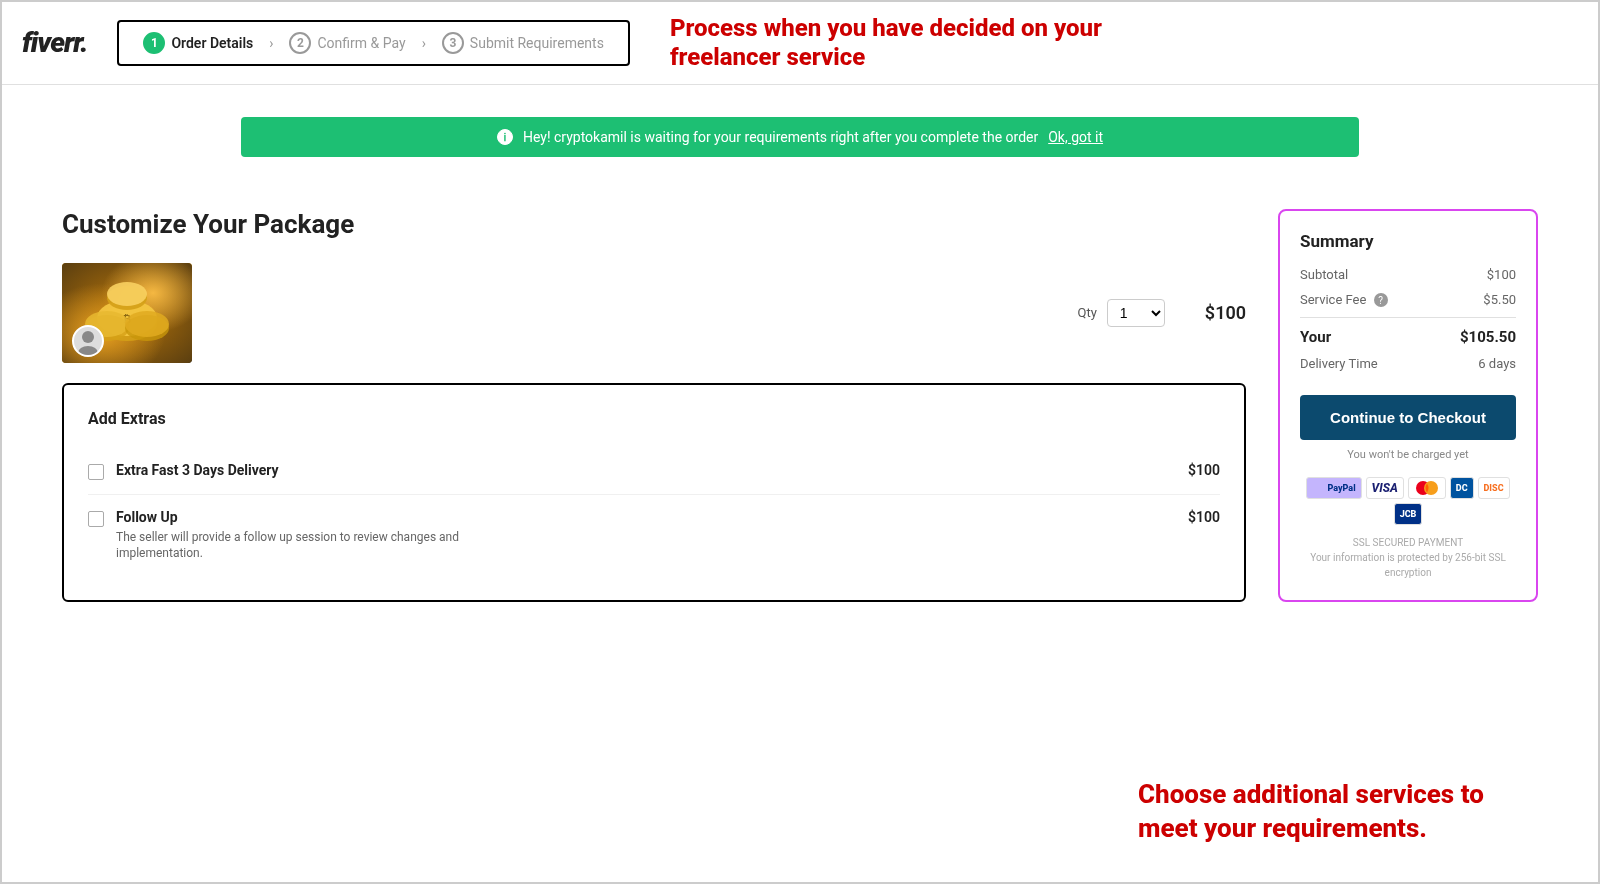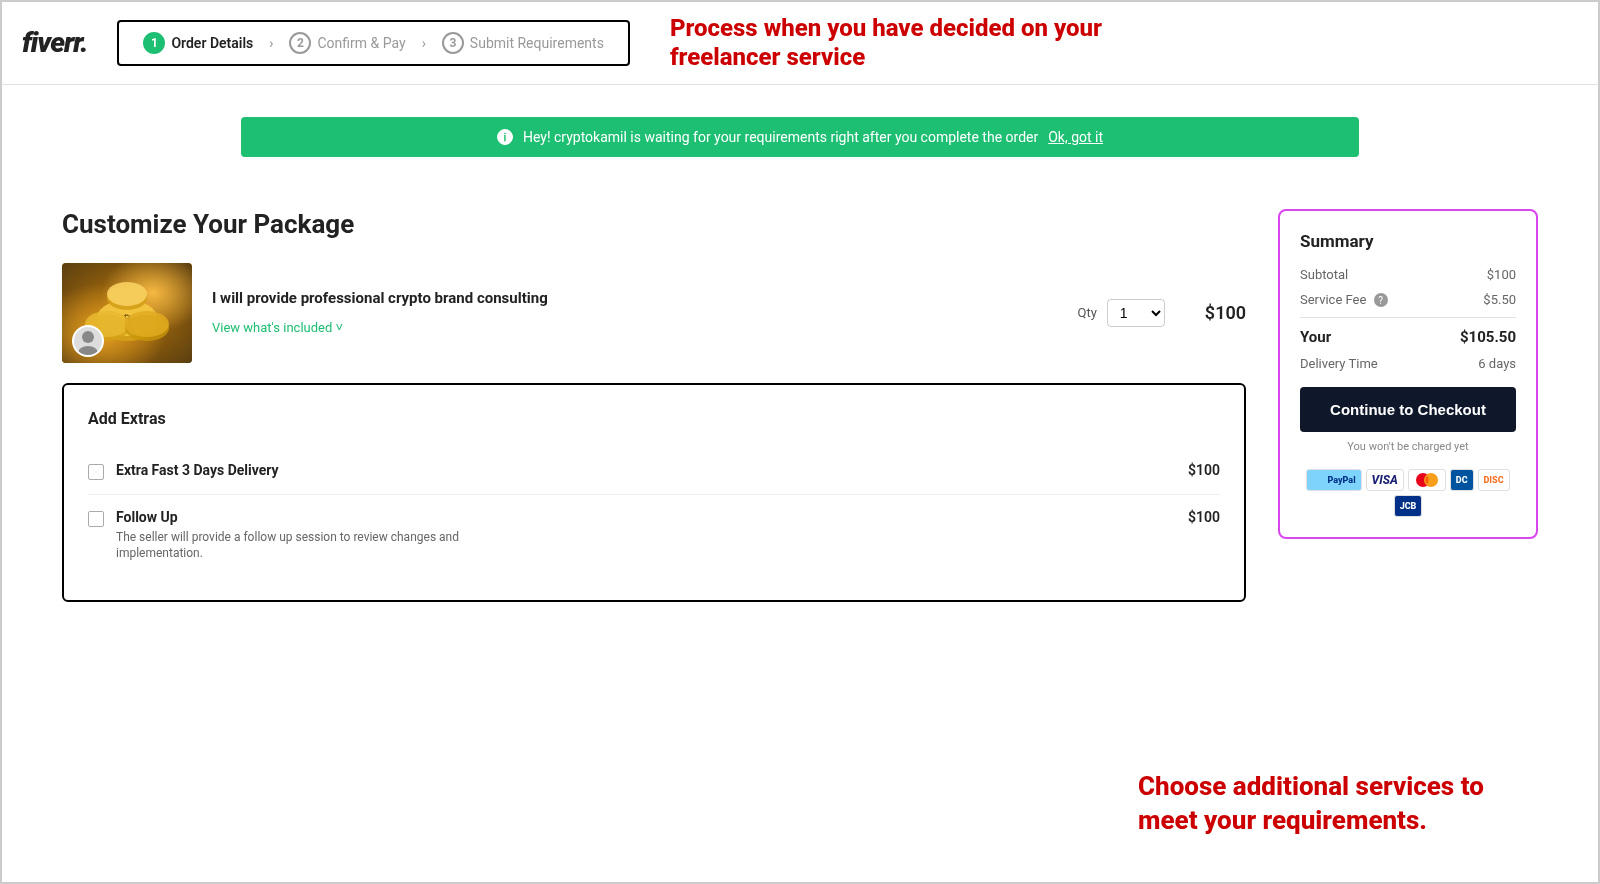--- a/index.html
+++ b/index.html
@@ -363,29 +363,29 @@
       justify-content: space-between;
       align-items: center;
       font-size: 13px;
       color: #666;
       margin-top: 8px;
       padding-bottom: 14px;
     }
 
     .checkout-btn {
       width: 100%;
-      background: #0f172a;
+      background: #0c4a6e;
       color: #fff;
       border: none;
       border-radius: 4px;
       padding: 14px;
       font-size: 15px;
       font-weight: 700;
       cursor: pointer;
-      margin-top: 2px;
+      margin-top: 10px;
     }
 
     .no-charge-text {
       text-align: center;
       font-size: 11px;
       color: #888;
       margin-top: 8px;
     }
 
     
@@ -403,39 +403,39 @@
       padding: 2px 5px;
       border: 1px solid #e0e0e0;
       border-radius: 3px;
       font-size: 9px;
       font-weight: 800;
       display: flex;
       align-items: center;
       justify-content: center;
     }
 
-    .payment-icon.paypal { color: #003087; background: #7dd3fc; padding-left: 20px; }
+    .payment-icon.paypal { color: #003087; background: #c4b5fd; padding-left: 20px; }
     .payment-icon.visa { color: #1a1f71; font-size: 12px; font-style: italic; }
     .payment-icon.mc { background: #fff; font-size: 8px; color: #eb001b; }
     .payment-icon.diners { color: #fff; background: #00539f; }
     .payment-icon.discover { color: #f76f20; background: #fff; }
     .payment-icon.jcb { color: #fff; background: #003087; }
 
     .ssl-text {
       text-align: center;
       font-size: 10px;
       color: #aaa;
       margin-top: 10px;
       line-height: 1.5;
     }
 
     
     .bottom-annotation {
       position: absolute;
-      bottom: 44px;
+      bottom: 36px;
       right: 60px;
       color: #cc0000;
       font-size: 26px;
       font-weight: 800;
       line-height: 1.3;
       text-align: left;
       max-width: 400px;
     }
 
     .info-icon {
@@ -519,24 +519,20 @@
           </svg>
           <div class="avatar-circle">
             <svg width="28" height="28" viewBox="0 0 28 28">
               <circle cx="14" cy="10" r="6" fill="#888"></circle>
               <ellipse cx="14" cy="26" rx="10" ry="7" fill="#888"></ellipse>
             </svg>
           </div>
         </div>
       </div>
 
-      <div class="product-info">
-        <div class="product-title">I will provide professional crypto brand consulting</div>
-        <a class="product-view-link">View what's included ˅</a>
-      </div>
 
       <div class="product-qty">
         <span class="qty-label">Qty</span>
         <select class="qty-select">
           <option>1</option>
           <option>2</option>
           <option>3</option>
         </select>
       </div>
 
@@ -606,17 +602,21 @@
             <circle cx="9" cy="8" r="7" fill="#eb001b"></circle>
             <circle cx="17" cy="8" r="7" fill="#f79e1b"></circle>
             <path d="M13 3.5 Q16 8 13 12.5 Q10 8 13 3.5Z" fill="#ff5f00"></path>
           </svg>
         </div>
         <div class="payment-icon diners">DC</div>
         <div class="payment-icon discover">DISC</div>
         <div class="payment-icon jcb">JCB</div>
       </div>
 
+      <div class="ssl-text">
+        <div>SSL SECURED PAYMENT</div>
+        <div>Your information is protected by 256-bit SSL encryption</div>
+      </div>
     </div>
   </div>
 </div>
 
 <div class="bottom-annotation">Choose additional services to meet your requirements.</div>
 
 </body></html>

